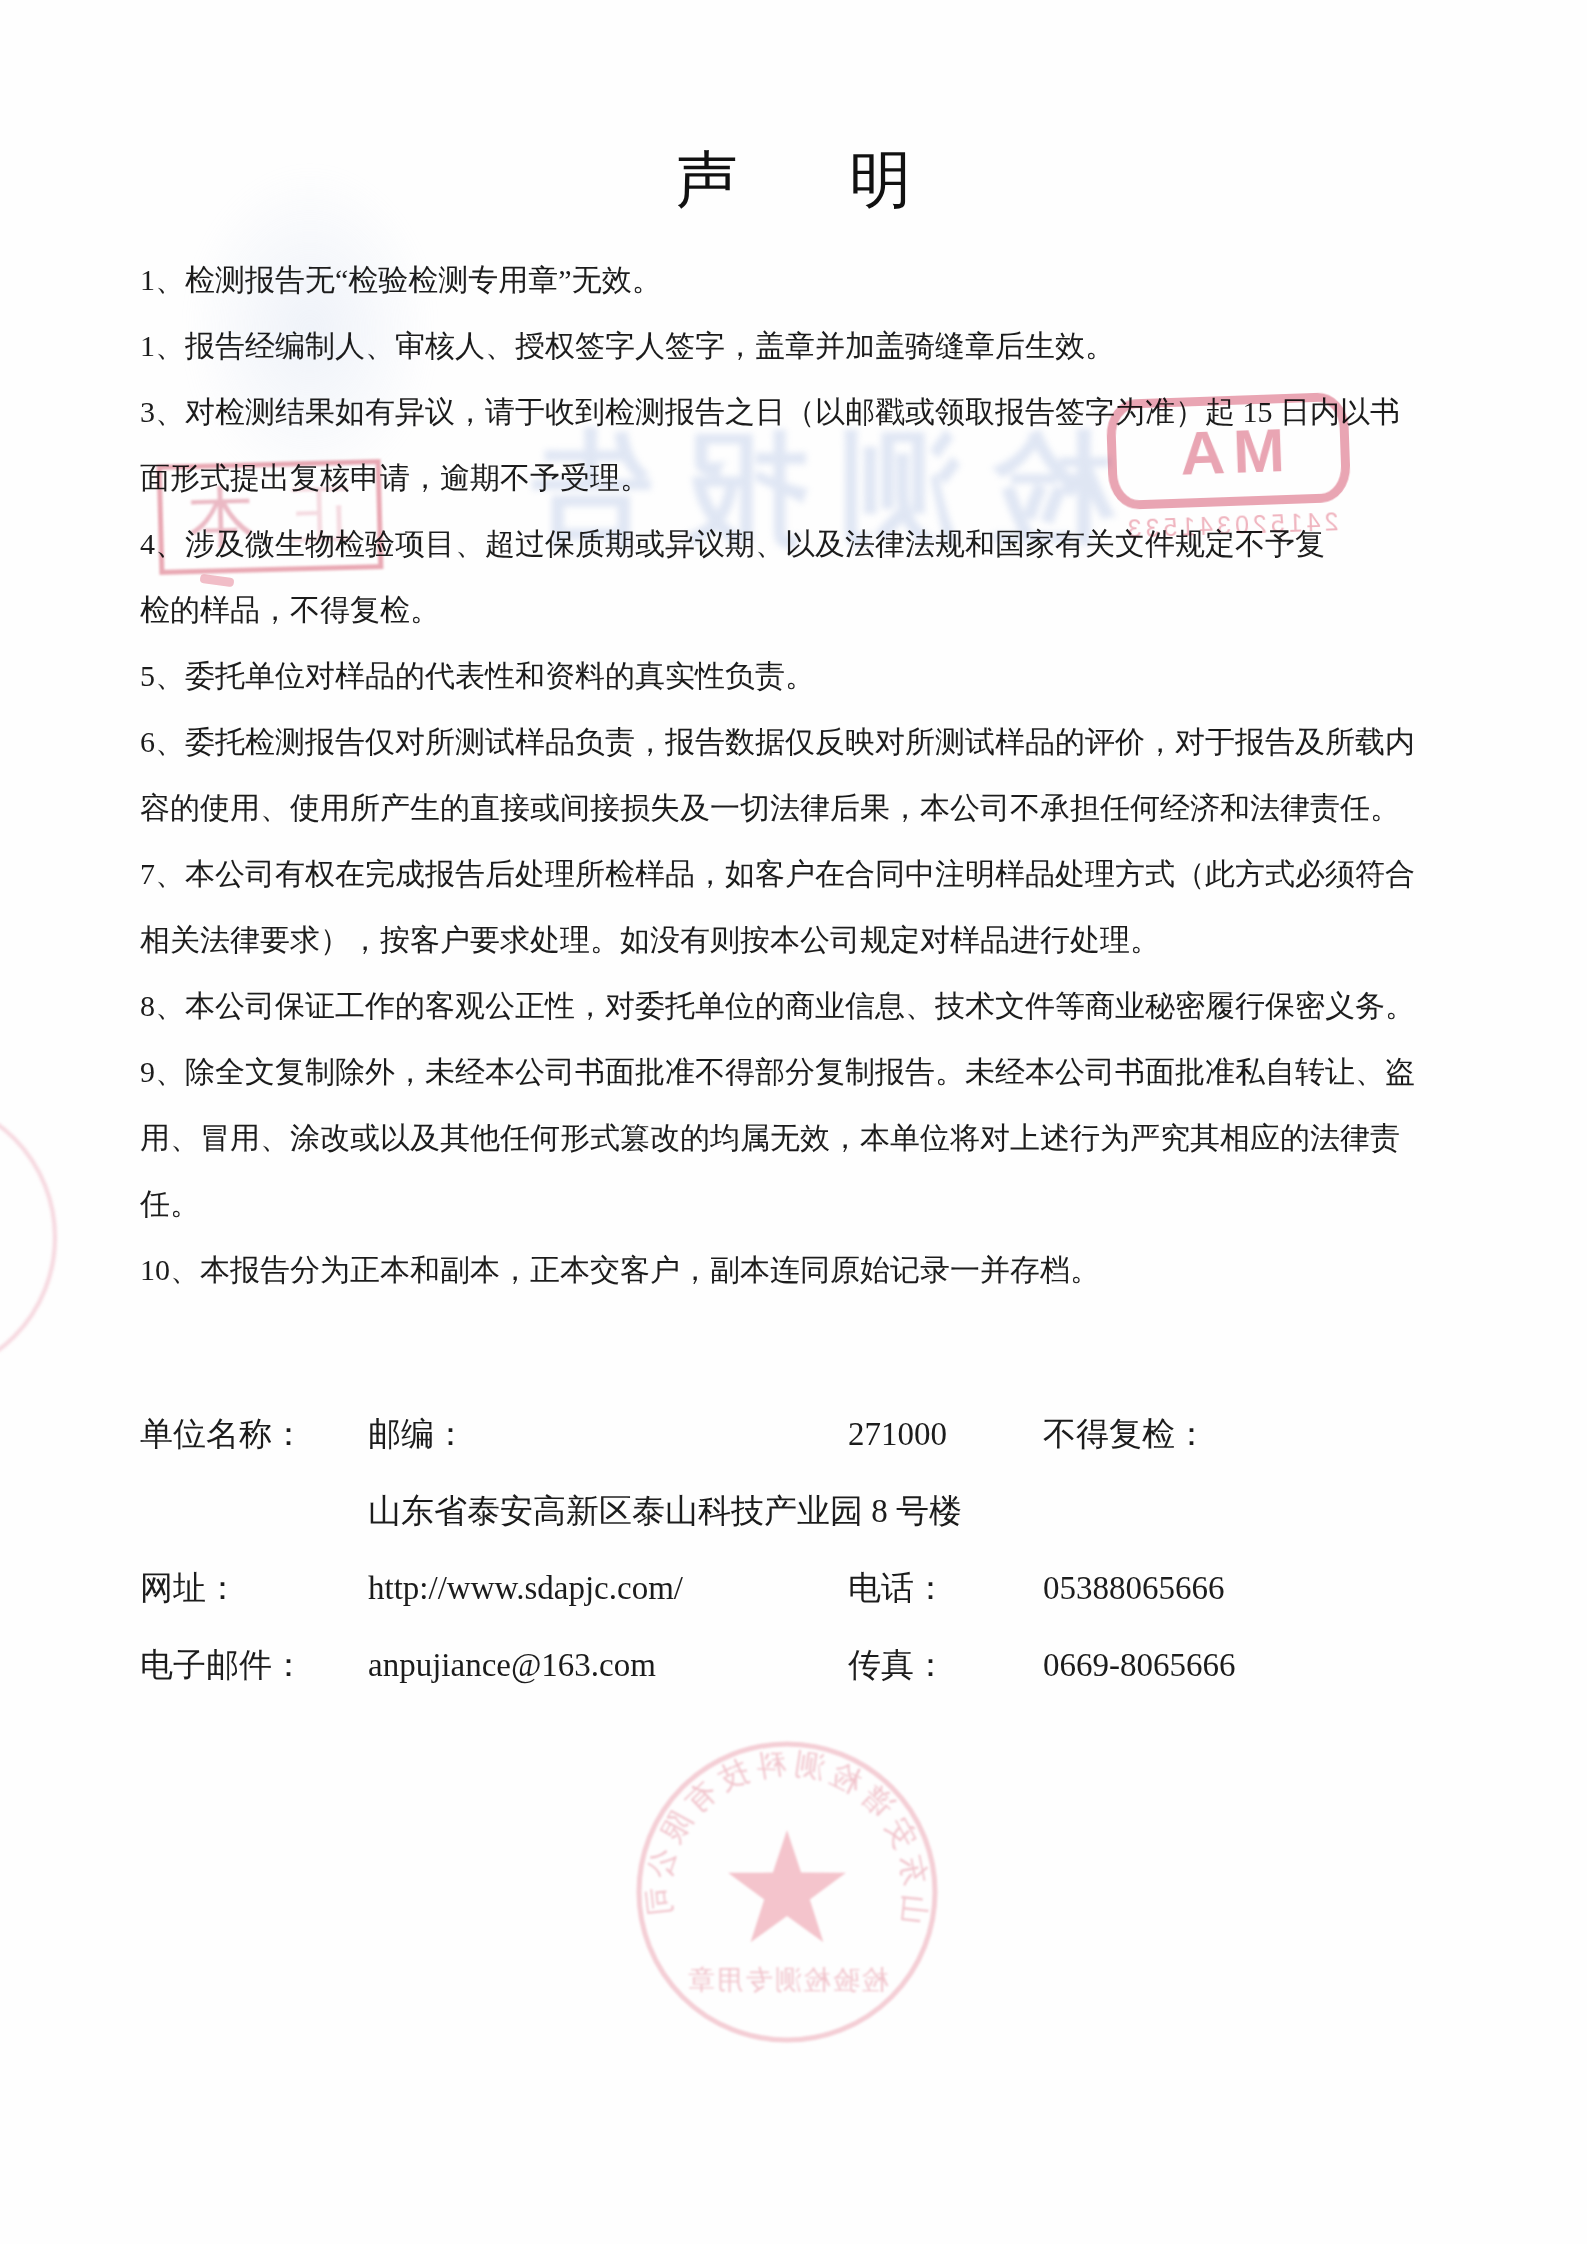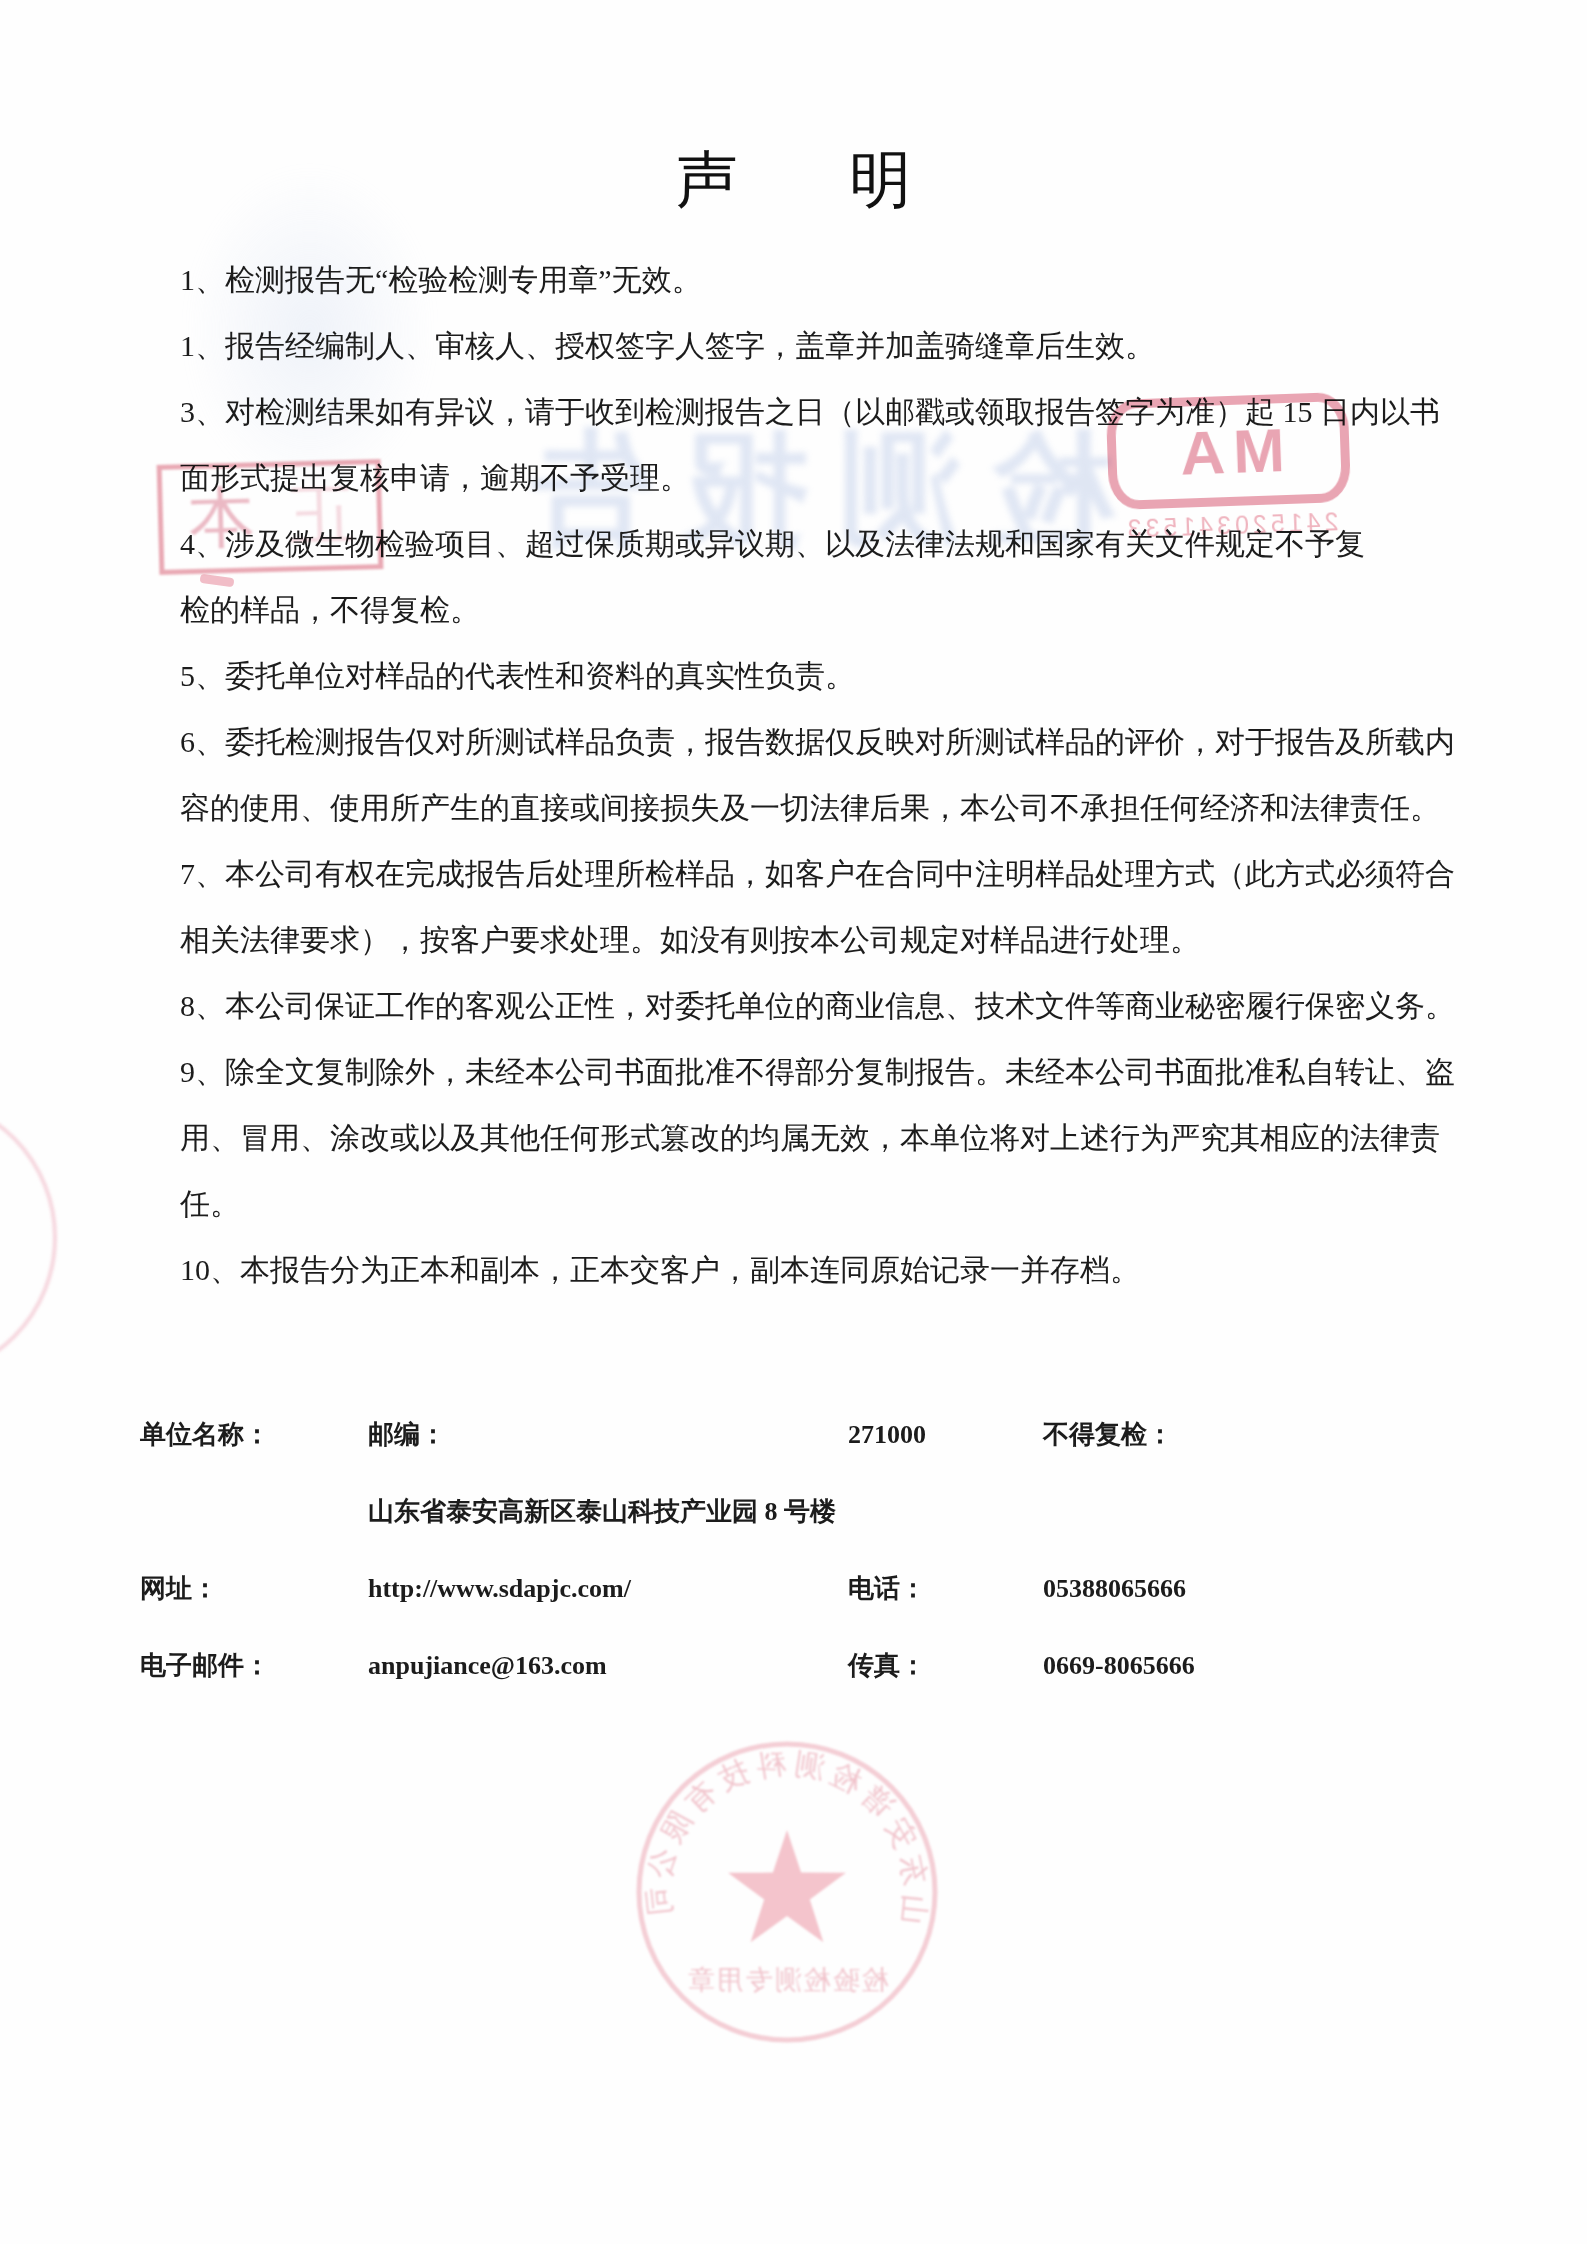--- a/index.html
+++ b/index.html
@@ -14,27 +14,27 @@
   .title {
     position:absolute; top:138px; left:0; right:0;
     text-align:center; font-size:62px; font-weight:normal;
     letter-spacing:1.8em; padding-left:1.8em; color:#111;
   }
   
   .items {
     position:absolute; top:247px; left:140px; width:1352px;
     font-size:30px; line-height:66px;
   }
-  .items p { white-space:pre-wrap; text-align:justify;margin-left:40px; }
+  .items p { white-space:pre-wrap; text-align:justify; }
   
   .contact {
     position:absolute; top:1396px; left:140px; width:1352px;
-    font-size:26px; display:grid;
+    font-size:33px; display:grid;
     grid-template-columns:228px 480px 195px auto;
-    grid-auto-rows:77px; align-items:center;font-weight:bold;
+    grid-auto-rows:77px; align-items:center;
   }
   .contact .span3 { grid-column:2 / span 3; }
   
   .ghost-title {
     position:absolute; top:408px; left:497px;
     font-size:122px; font-weight:bold; letter-spacing:32px;
     color:#bfcde9; opacity:.48; transform:scaleX(-1);
     filter:blur(3px); white-space:nowrap;
   }
   .blob {

